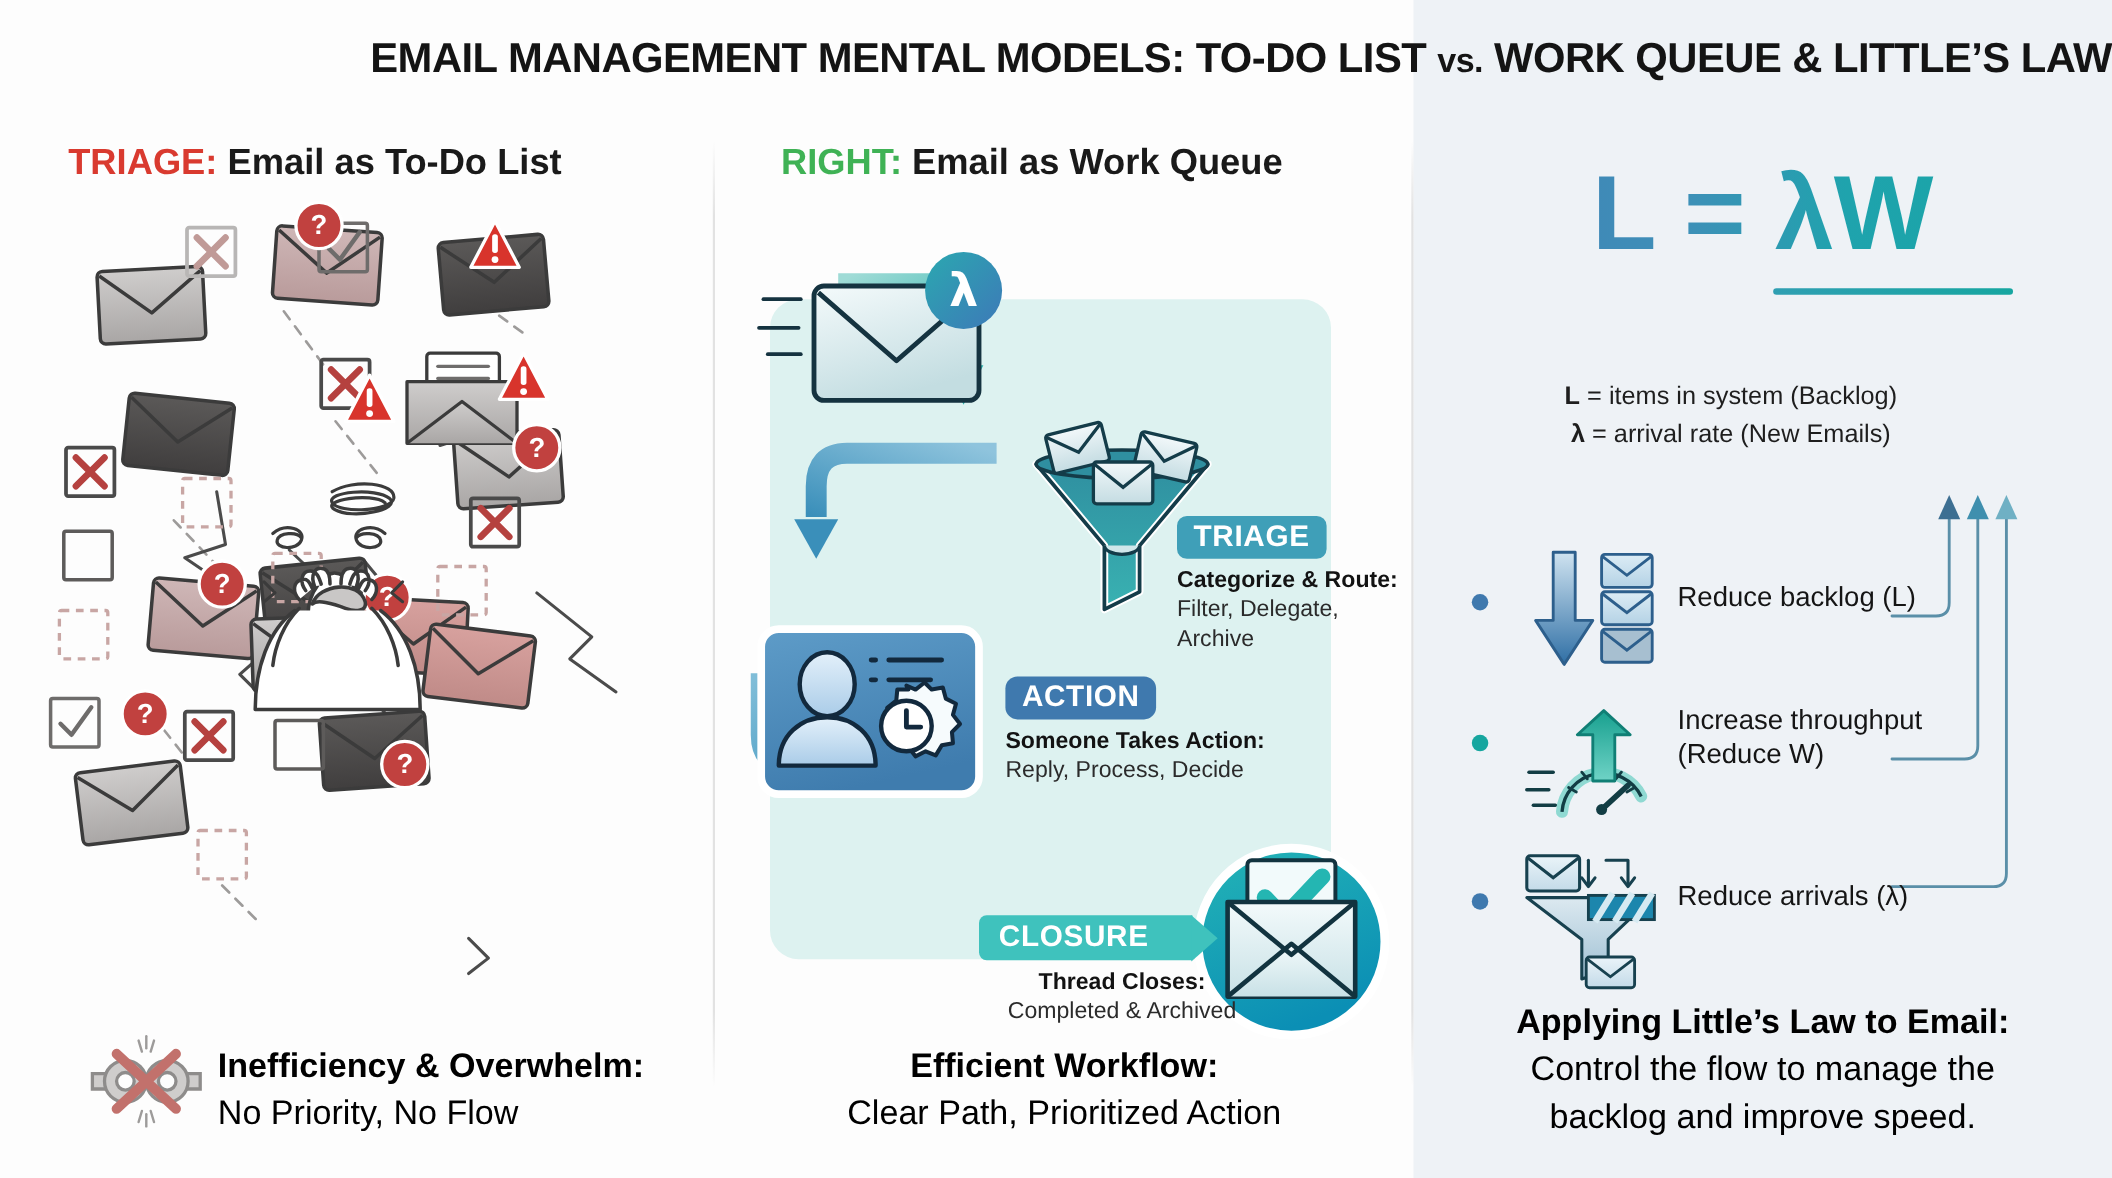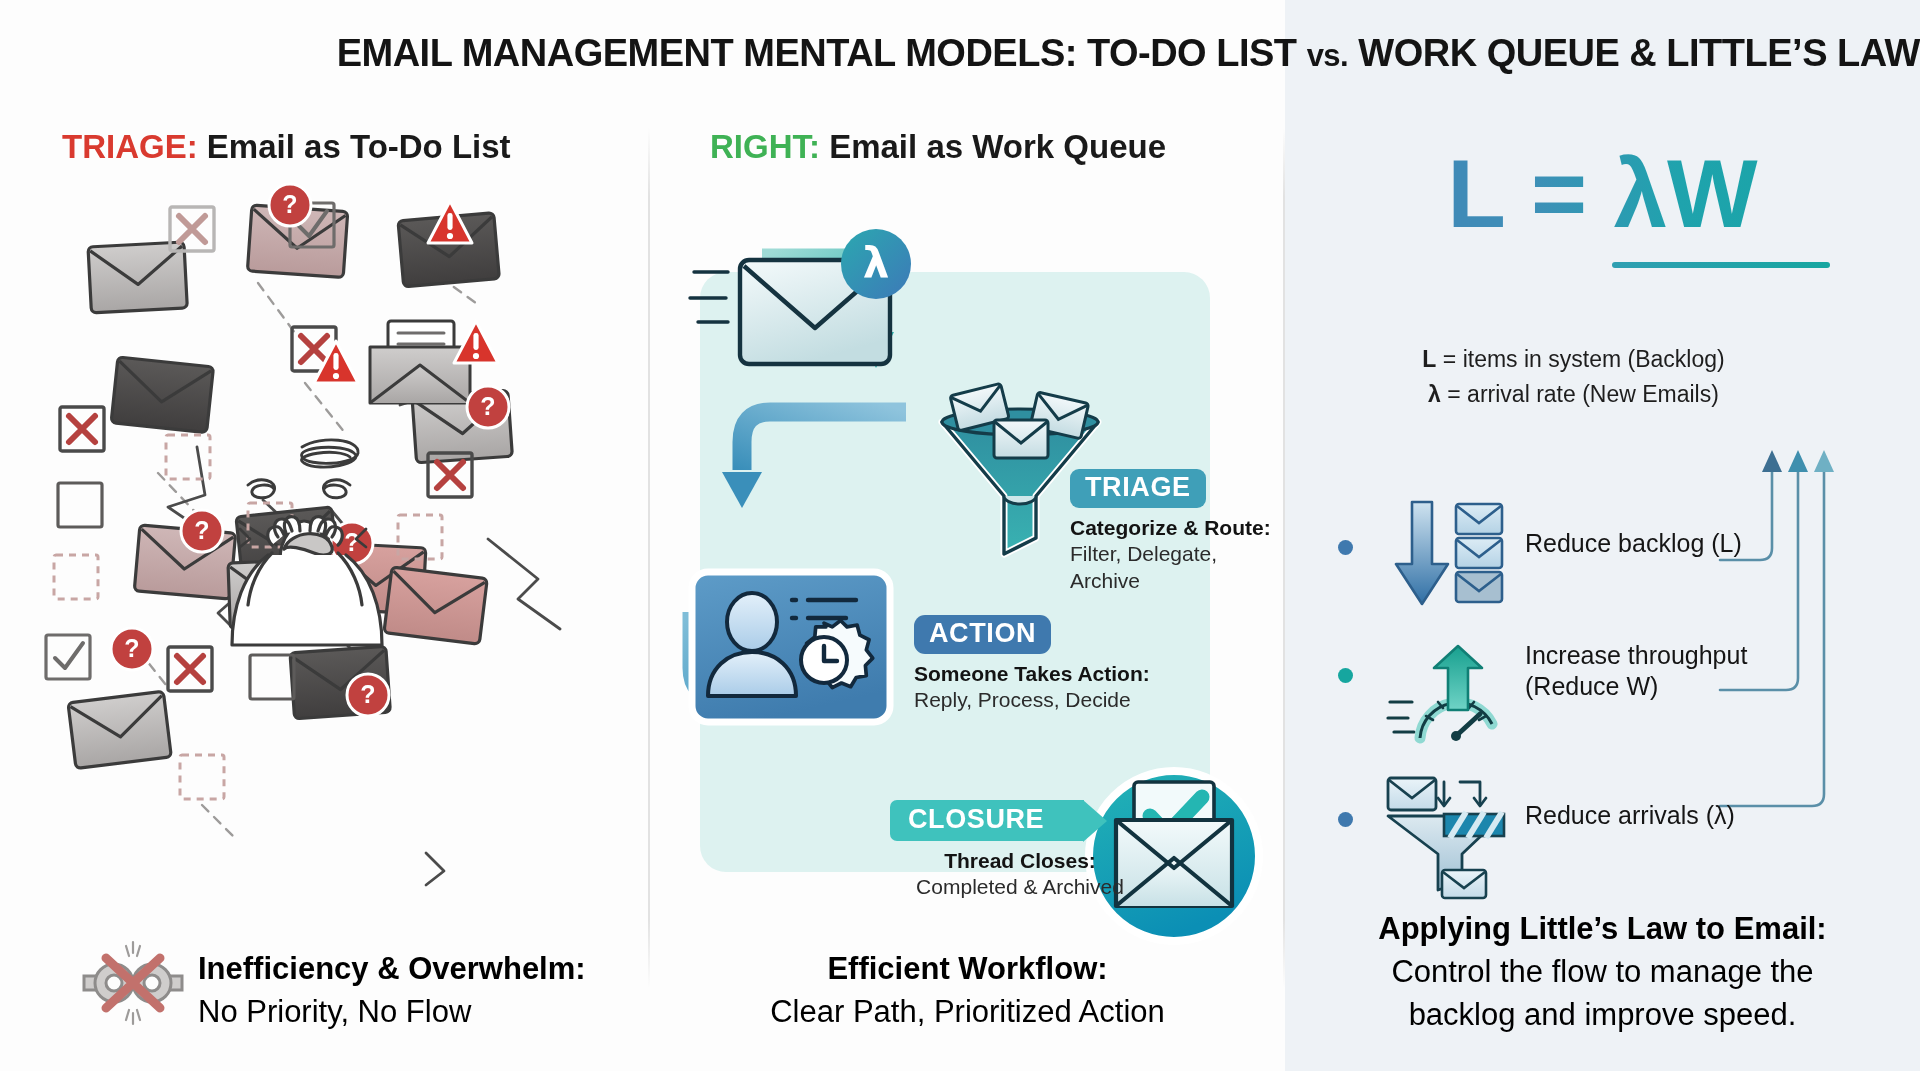--- a/index.html
+++ b/index.html
@@ -57,21 +57,21 @@
   .blk .t2{font-size:21px;color:#2b2b2b;line-height:1.25;}
   #lbl-arrivals{left:1014px;top:252px;}
   #lbl-triage{left:1070px;top:423px;margin-top:46px;}
   #lbl-action{left:914px;top:615px;}
   #lbl-closure{left:890px;top:800px;}
   #lbl-closure .t1,#lbl-closure .t2{text-align:center;width:260px;}
 
   
   .chev{position:relative;display:inline-block;background:#3fc2bd;color:#fff;
         font-weight:bold;font-size:27px;letter-spacing:0.6px;
-        padding:6px 40px 8px 18px;line-height:1;border-radius:7px 0 0 7px;}
+        padding:6px 40px 8px 18px;line-height:1;border-radius:7px 0 0 7px;margin-top:32px;}
   .chev:after{content:"";position:absolute;right:-23px;top:0;bottom:0;width:0;height:0;
         border-top:21px solid transparent;border-bottom:21px solid transparent;
         border-left:24px solid #3fc2bd;}
 
   
   #formula{position:absolute;left:1285px;top:146px;width:635px;text-align:center;
            font-size:96px;font-weight:bold;line-height:1;
            background:linear-gradient(90deg,#3f7fb5 0%,#3f8fb8 38%,#1fa3ad 62%,#15a6a2 100%);
            -webkit-background-clip:text;background-clip:text;color:transparent;
            -webkit-text-fill-color:transparent;}

